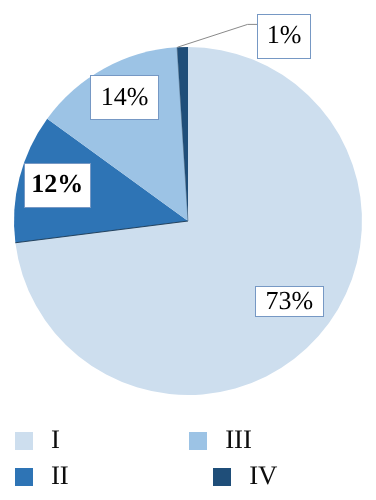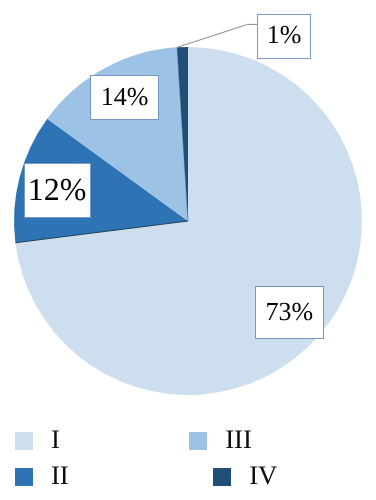--- a/index.html
+++ b/index.html
@@ -39,23 +39,23 @@
     color: #000000;
     font-family: "Liberation Serif", serif;
     line-height: 1;
   }
   .data-label > span {
     display: block;
     position: relative;
     top: -1px;
     transform: translateZ(0);
   }
-  #label-73 { left: 255px; top: 286.2px; width: 68.6px;  height: 53px; font-size: 26px; }
+  #label-73 { left: 255px; top: 286.2px; width: 68.6px;  height: 31px; font-size: 26px; }
   #label-14 { left: 90.3px;  top: 75.4px;  width: 68.6px;height: 44.6px; font-size: 26px; font-family: Liberation Serif, serif; }
-  #label-12 { left: 23.6px; top: 162.8px; width: 67.2px;height: 55px; font-size: 32px; }
+  #label-12 { left: 23.6px; top: 162.8px; width: 67.2px;height: 45px; font-size: 26px; font-weight: bold; }
   #label-1  { left: 257.2px; top: 13.6px;width: 54px;  height: 45.2px; font-size: 26px; }
 
   #legend {
     position: absolute;
     left: 0;
     top: 418px;
     width: 376px;
     height: 82px;
   }
   .legend-entry {

